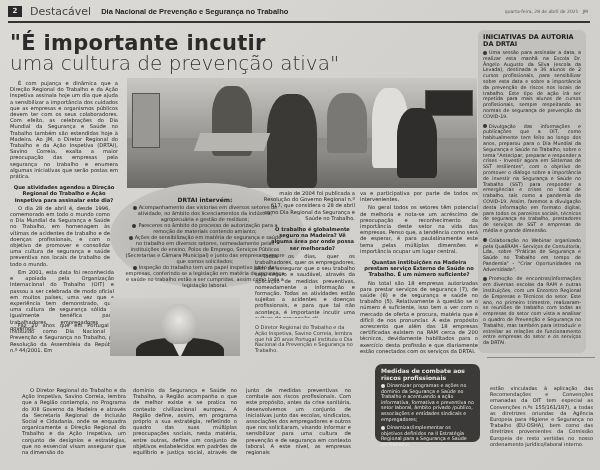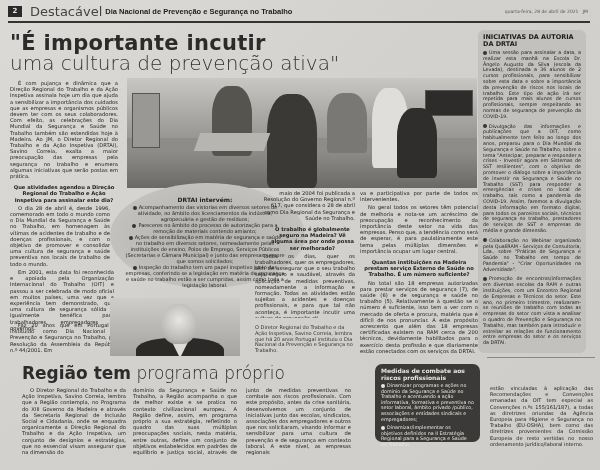--- a/index.html
+++ b/index.html
@@ -1,20 +1,20 @@
 <!DOCTYPE html>
 <html><head>
 <meta charset="utf-8">
 <style>
   *{box-sizing:border-box;margin:0;padding:0}
   body{width:600px;height:470px;overflow:hidden;background:#d9d7d3;font-family:"DejaVu Sans",sans-serif;color:#1f1f1f;position:relative}
   .page{position:absolute;left:0;top:0;width:600px;height:470px;background:linear-gradient(135deg,#dcdad6 0%,#d3d1cd 45%,#cfcdc9 100%)}
   .header{position:absolute;left:8px;top:4px;width:590px;height:14px;display:flex;align-items:center}
   .pagenum{width:14px;height:11px;background:#2a2a2a;color:#e8e8e8;font-size:7px;font-weight:bold;display:flex;align-items:center;justify-content:center;margin-right:8px}
-  .section{font-size:13px;color:#444;margin-right:3px}
+  .section{font-size:11px;color:#444;margin-right:10px}
   .section-title{font-family:Liberation Sans, sans-serif;font-weight:bold;font-size:7.5px;color:#222}
   .dateline{position:absolute;right:10px;font-size:4.5px;color:#555}
   .rule{position:absolute;left:8px;top:21px;width:582px;height:1.5px;background:#333}
   .headline{position:absolute;left:10px;top:34px;width:470px;line-height:18px}
   .h1a{font-family:"DejaVu Sans",sans-serif;font-weight:bold;font-size:21px;color:#2b2b2b;display:block;letter-spacing:0.3px}
   .h1b{font-family:"DejaVu Sans",sans-serif;font-size:20px;color:#333;display:block;font-weight:300;margin-top:2px}
   .col{position:absolute;font-size:5.2px;line-height:6.2px;color:#222;text-align:justify}
   .col p{margin-bottom:2px;text-indent:8px}
   .q{font-weight:bold;text-align:center;text-indent:0!important;margin:5px 0 1px}
   .photo{position:absolute;left:127px;top:78px;width:350px;height:110px;background:linear-gradient(180deg,#c9c7c3 0%,#a9a7a3 35%,#8b8985 70%,#6b6965 100%);overflow:hidden}
@@ -113,21 +113,20 @@
 
   <div class="sidebar">
     <div class="sidebar-title">INICIATIVAS DA AUTORIA DA DRTAI</div>
     <p><span class="bullet"></span><span>Uma sessão para assinalar a data, a realizar esta manhã na Escola Dr. Ângelo Augusto da Silva (escola da Levada), destinada a 36 alunos de 2 cursos profissionais, para sensibilizar sobre esta data e sobre a importância da prevenção de riscos nos locais de trabalho. Este tipo de ação irá ser repetida para mais alunos de cursos profissionais, sempre respeitando as normas de segurança de prevenção da COVID-19.</span></p>
     <p><span class="bullet"></span><span>Divulgação das informações e publicações que a OIT, como habitualmente tem feito ao longo dos anos, preparou para o Dia Mundial da Segurança e Saúde no Trabalho, sobre o tema "Antecipar, preparar e responder a crises - Investir agora em Sistemas de SST resilientes", com o objetivo de promover o diálogo sobre a importância de investir na Segurança e Saúde no Trabalho (SST) para responder a emergências e crises no local de trabalho, tais como a pandemia da COVID-19. Assim, faremos a divulgação desta informação em formato digital, para todos os parceiros sociais, técnicos de segurança no trabalho, prestadores de serviços de SST e empresas de média e grande dimensão.</span></p>
     <p><span class="bullet"></span><span>Colaboração no Webinar organizado pela QualiRAM - Serviços de Consultoria, Lda., sobre "Práticas de Segurança e Saúde no Trabalho em tempo de Pandemia" - "Criar Oportunidades na Adversidade".</span></p>
     <p><span class="bullet"></span><span>Promoção de encontros/informações em diversas escolas da RAM e outras instituições, com um Encontro Regional de Empresas e Técnicos do setor. Este ano, no primeiro trimestre, realizaram-se reuniões de trabalho com todas as empresas do setor com vista a analisar o quadro de Prevenção e Segurança no Trabalho, mas também para introduzir e estreitar as relações de funcionamento entre empresas do setor e os serviços da DRTAI.</span></p>
   </div>
   <div class="rule2"></div>
 
-  <div class="subhead"><b>Região tem</b> <span class="light">programa próprio</span></div>
 
   <div class="col" style="left:22px;top:387px;width:104px;height:70px;overflow:hidden">
     <p>O Diretor Regional do Trabalho e da Ação Inspetiva, Savino Correia, lembra que a Região contempla, no Programa do XIII Governo da Madeira e através da Secretaria Regional de Inclusão Social e Cidadania, onde se enquadra organicamente a Direção Regional do Trabalho e da Ação Inspetiva, um conjunto de desígnios e estratégias, que no essencial visam assegurar que na dimensão do</p>
   </div>
   <div class="col" style="left:133px;top:387px;width:104px;height:70px;overflow:hidden">
     <p style="text-indent:0">domínio da Segurança e Saúde no Trabalho, a Região acompanha o que de melhor existe e se pratica no contexto civilizacional europeu. A Região define, assim, em programa próprio a sua estratégia, refletindo o quadro das suas múltiplas preocupações sociais, nesta matéria, entre outras, define um conjunto de objetivos estabelecidos em padrões de equilíbrio e justiça social, através de um con-</p>
   </div>
   <div class="col" style="left:246px;top:387px;width:105px;height:70px;overflow:hidden">
     <p style="text-indent:0">junto de medidas preventivas no combate aos riscos profissionais. Com este propósito, antes da crise sanitária, desenvolvemos um conjunto de iniciativas junto das escolas, sindicatos, associações dos empregadores e outros que nos solicitaram, visando informar e sensibilizar para uma cultura de prevenção e de segurança em contexto laboral. A este nível, as empresas regionais</p>
   </div>

